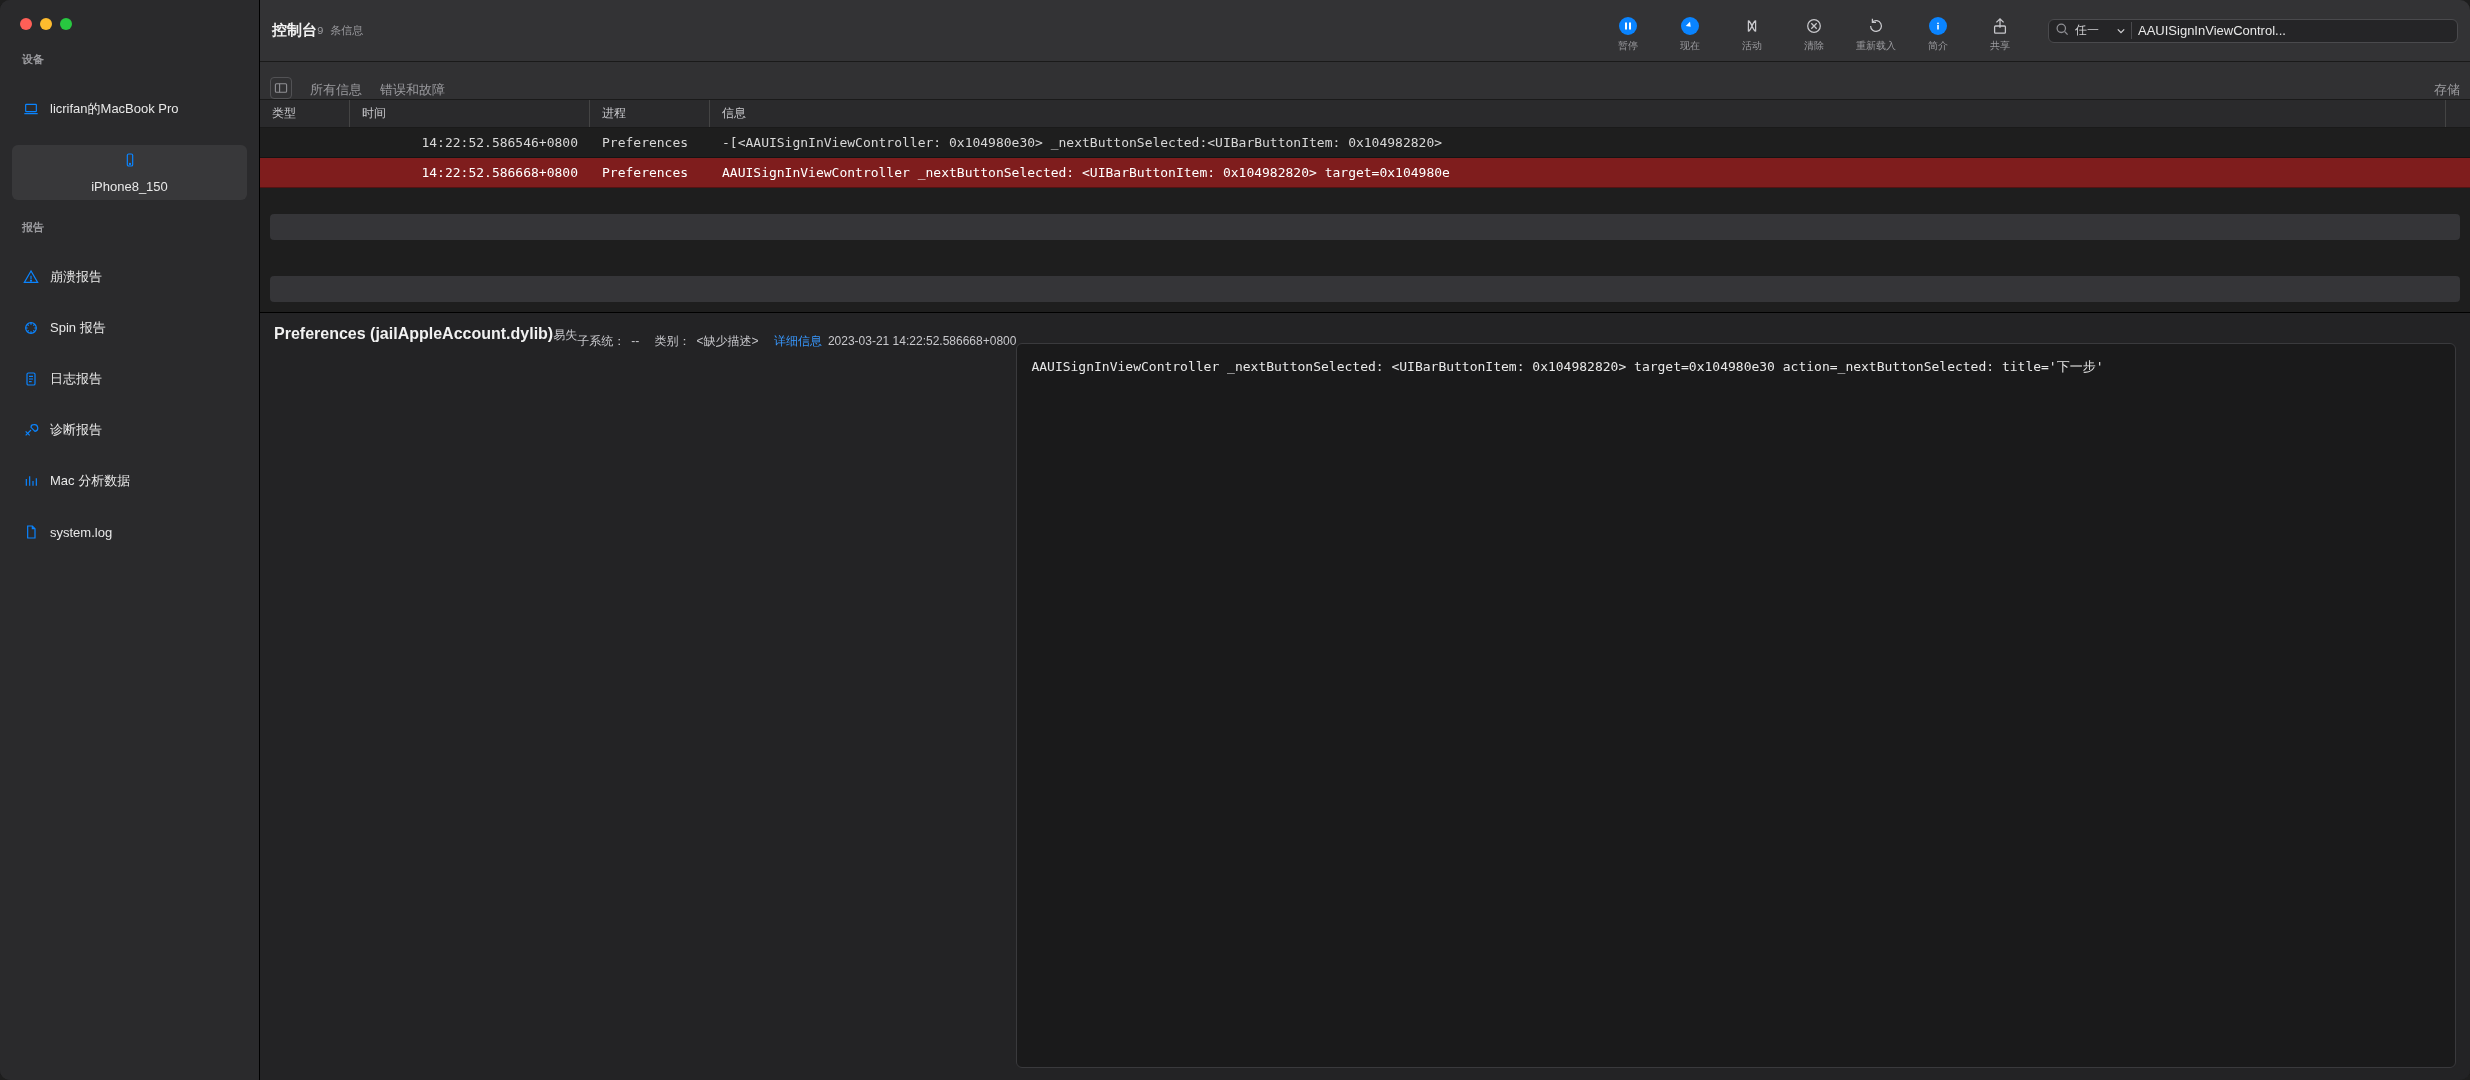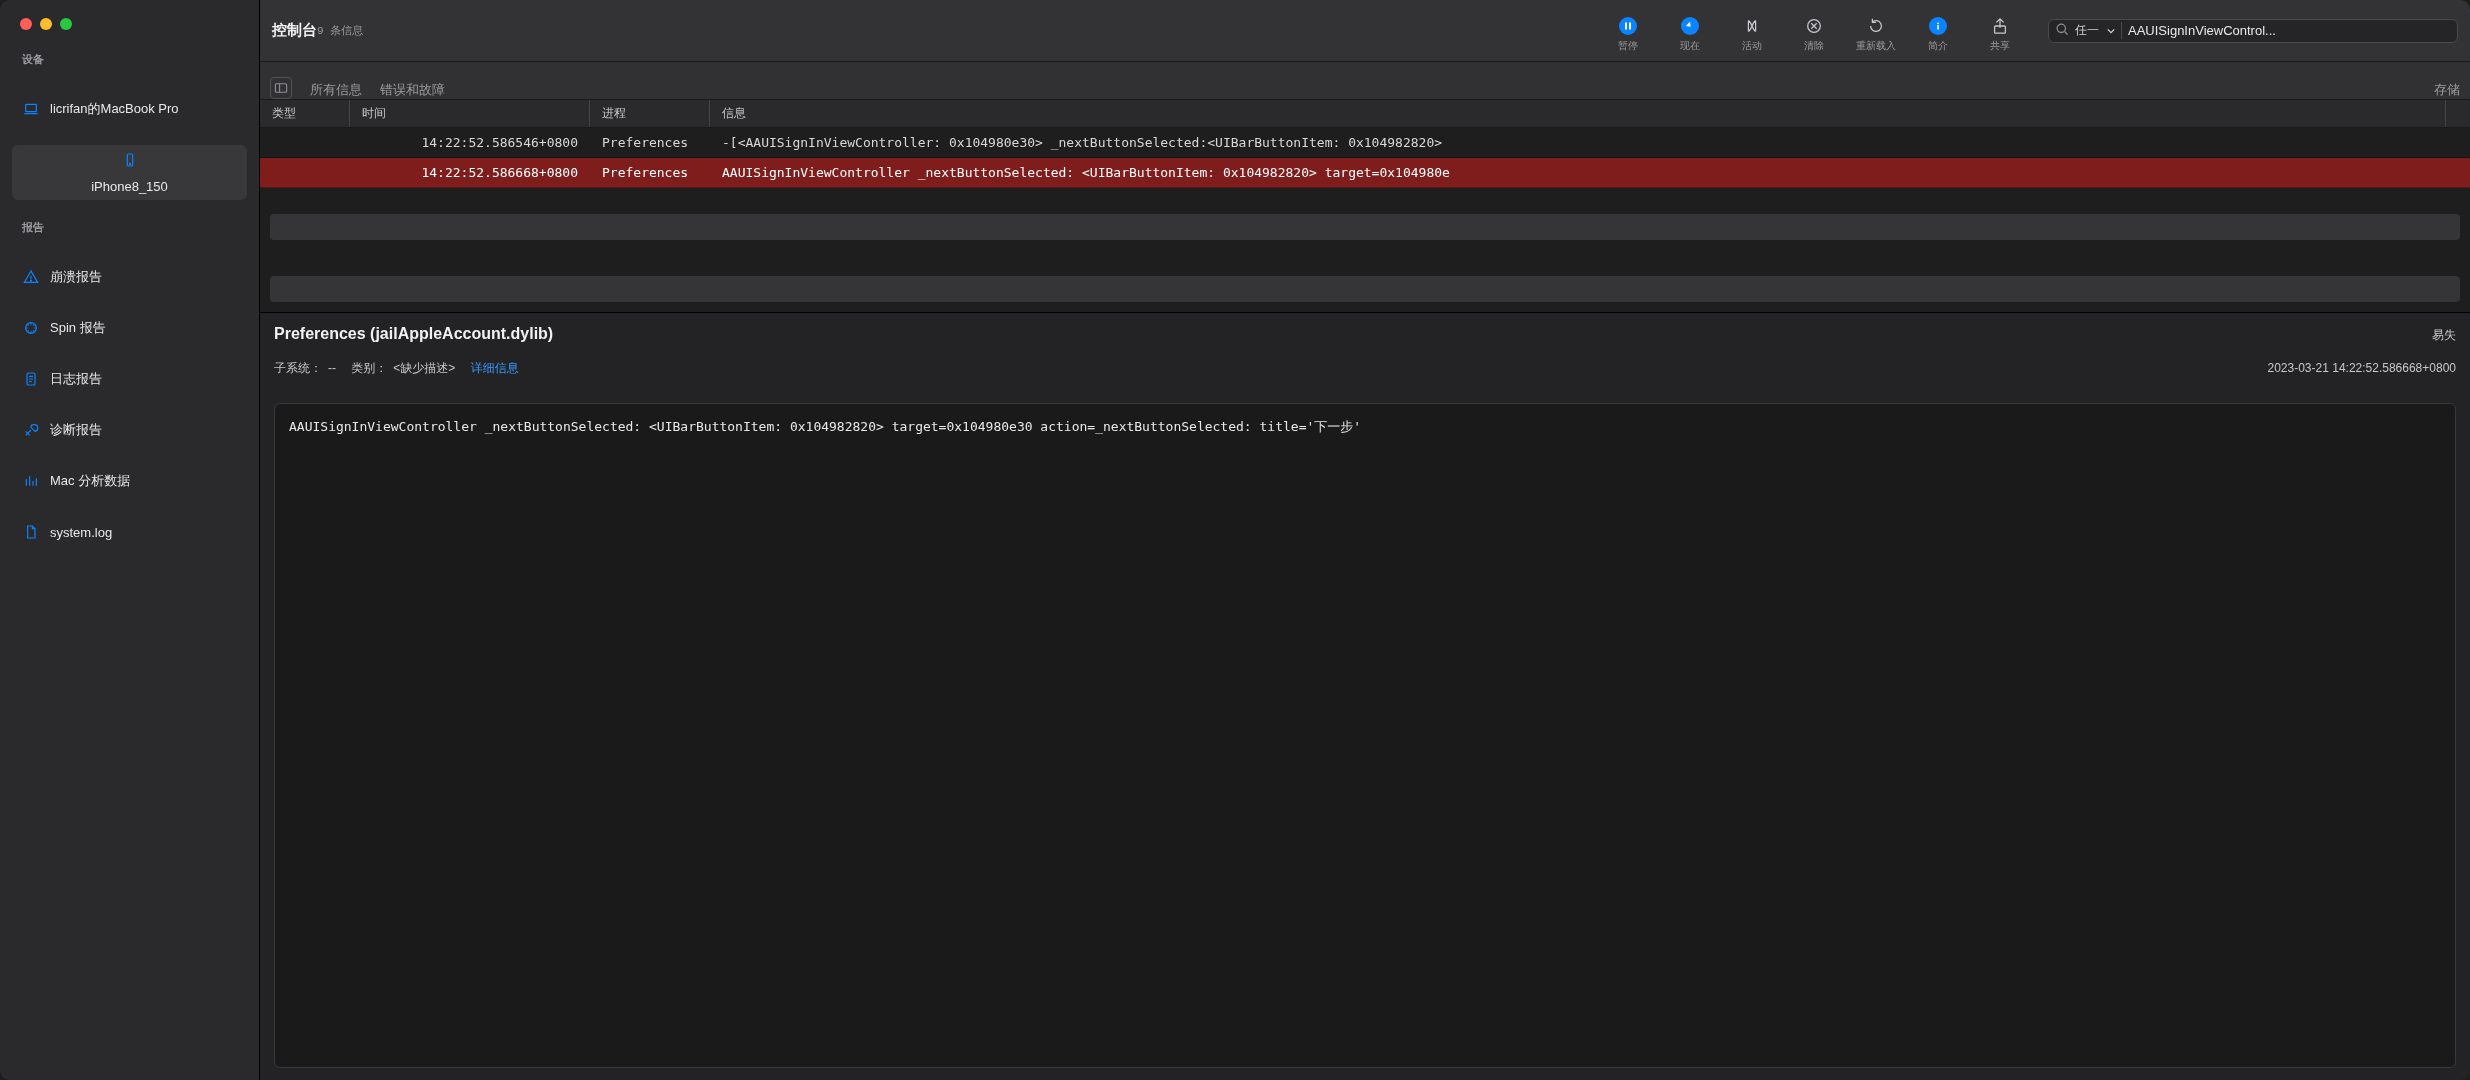--- a/index.html
+++ b/index.html
@@ -75,21 +75,21 @@
   .tool-btn .circ svg { width: 10px; height: 10px; fill: #fff; }
   .tool-btn .thin { width:18px; height:18px; display:flex; align-items:center; justify-content:center; color:#c8c8cc; }
   .tool-btn .thin svg { width:18px; height:18px; stroke: currentColor; fill:none; stroke-width:1.4; }
   .tool-btn .lbl { font-size: 10px; color: #9a9a9e; white-space: nowrap; }
   .search-wrap {
     display: flex; align-items: center; background: #252527; border: 1px solid #4a4a4d; border-radius: 6px;
     height: 24px; width: 410px; padding: 0 6px; gap: 6px; margin-left: 8px; margin-top:2px;
   }
   .search-wrap .mag { color:#8e8e93; }
   .search-wrap .scope {
-    display:flex; align-items:center; gap:8px; font-size:12px; color:#d0d0d3;
+    display:flex; align-items:center; gap:18px; font-size:12px; color:#d0d0d3;
     border-right: 1px solid #4a4a4d; padding-right:6px;
   }
   .search-wrap input {
     flex:1; background:transparent; border:0; outline:0; color:#e8e8e8; font-size:13px;
   }
 
   
   .filterbar {
     display:flex; align-items:flex-end; background:#313133; border-bottom:1px solid #1a1a1a;
     height: 38px; padding: 0 10px; gap: 18px; font-size: 13px; color:#9a9a9e;
@@ -123,22 +123,22 @@
   .row .cell.proc { width:120px; padding:0 12px; color:#d8d8d8; }
   .row .cell.msg  { flex:1; padding:0 12px; color:#d8d8d8; white-space: nowrap; overflow:hidden; text-overflow: ellipsis; }
   .row.selected { background: #7f1d1d; }
   .row.selected .cell { color: #fff; }
 
   .gap-row { height: 26px; background:#1e1e1e; }
   .summary-row { height: 26px; background:#353538; margin: 0 10px 10px 10px; border-radius:4px; }
 
   
   .detail {
-    flex:1; border-top: 1px solid #000; background:#232325; display:flex; flex-direction:column;
-    padding: 12px 14px; min-height: 0; gap: 8px;
+    flex:1; border-top: 1px solid #000; background:#232325; display:flex; flex-direction:row;
+    padding: 12px 14px; min-height: 0;
   }
   .detail-head { display:flex; align-items:baseline; }
   .detail-title { font-size: 16px; font-weight: 600; color:#f1f1f1; }
   .detail-volatile { margin-left:auto; font-size: 12px; color:#c8c8cc; }
   .detail-sub { display:flex; align-items:baseline; gap: 6px; font-size: 12px; color:#c8c8cc; margin-top:8px; }
   .detail-sub .link { color:#3898ff; cursor: default; }
   .detail-date { margin-left:auto; font-size: 12px; color:#c8c8cc; }
   .detail-body {
     flex:1; margin-top: 18px; background:#1a1a1b; border: 1px solid #3a3a3d; border-radius: 6px;
     padding: 14px; font-family: ui-monospace, SFMono-Regular, Menlo, monospace; font-size: 13px;

